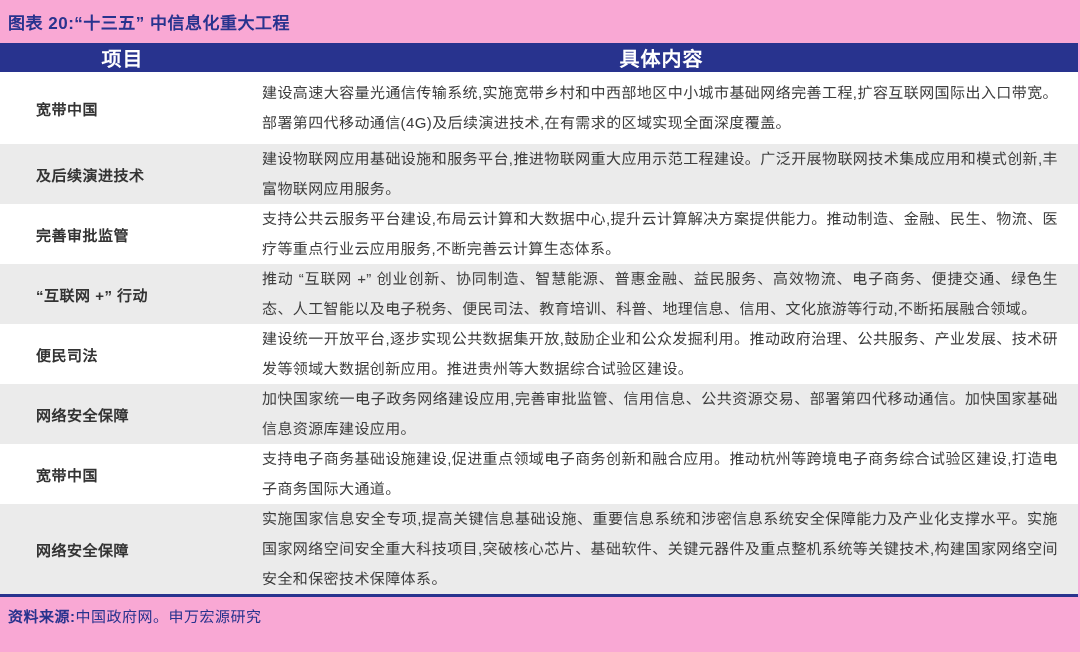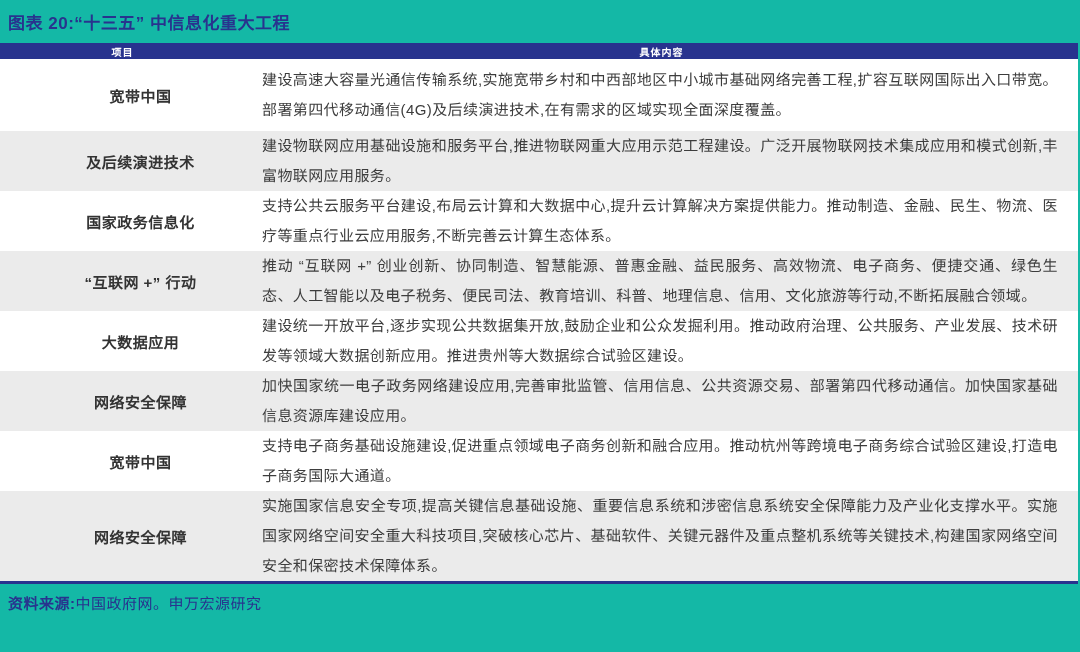--- a/index.html
+++ b/index.html
@@ -7,38 +7,38 @@
     --zebra:#EBEBEB;
     --body-text:#3D3D3D;
     --label-text:#333333;
   }
   *{margin:0;padding:0;box-sizing:border-box;}
   html,body{background:#ffffff;}
   body{
     width:1080px;height:652px;overflow:hidden;
     font-family:"Liberation Sans", sans-serif;
   }
-  .page{width:1080px;height:652px;background:#14b8a6;padding-top:6px;}
+  .page{width:1080px;height:652px;background:#f9a8d4;padding-top:6px;}
   .chart-title{
     color:var(--navy);font-weight:bold;font-size:17px;
     padding:3px 8px 9px 8px;letter-spacing:0.5px;
   }
   table{
     width:1078px;border-collapse:collapse;table-layout:fixed;
   }
   thead th{
-    background:var(--navy);color:#ffffff;font-size:10px;font-weight:bold;
+    background:var(--navy);color:#ffffff;font-size:20px;font-weight:bold;
     height:16px;text-align:center;letter-spacing:1px;
   }
   th.col-project{width:245px;}
   tbody tr{background:#ffffff;}
   tbody tr:nth-child(even){background:var(--zebra);}
   td{vertical-align:middle;}
   td.project-cell{
-    text-align:center;font-weight:bold;color:var(--label-text);
+    text-align:left;font-weight:bold;color:var(--label-text);
     font-size:15px;letter-spacing:0.5px;padding-left:36px;
   }
   td.content-cell{
     text-align:justify;text-justify:inter-ideograph;
     color:var(--body-text);font-size:15px;line-height:30px;
     padding:0 20px 0 17px;letter-spacing:0.4px;
   }
   tbody tr:first-child td.content-cell{padding-top:6px;padding-bottom:6px;}
   .table-bottom-border{width:1078px;height:3px;background:var(--navy);}
   .source-line{
@@ -65,31 +65,31 @@
       <td class="project-cell">宽带中国</td>
       <td class="content-cell">建设高速大容量光通信传输系统,实施宽带乡村和中西部地区中小城市基础网络完善工程,扩容互联网国际出入口带宽。部署第四代移动通信(4G)及后续演进技术,在有需求的区域实现全面深度覆盖。</td>
     </tr>
 
     <tr>
       <td class="project-cell">及后续演进技术</td>
       <td class="content-cell">建设物联网应用基础设施和服务平台,推进物联网重大应用示范工程建设。广泛开展物联网技术集成应用和模式创新,丰富物联网应用服务。</td>
     </tr>
 
     <tr>
-      <td class="project-cell">国家政务信息化</td>
+      <td class="project-cell">完善审批监管</td>
       <td class="content-cell">支持公共云服务平台建设,布局云计算和大数据中心,提升云计算解决方案提供能力。推动制造、金融、民生、物流、医疗等重点行业云应用服务,不断完善云计算生态体系。</td>
     </tr>
 
     <tr>
       <td class="project-cell">“互联网 +” 行动</td>
       <td class="content-cell">推动 “互联网 +” 创业创新、协同制造、智慧能源、普惠金融、益民服务、高效物流、电子商务、便捷交通、绿色生态、人工智能以及电子税务、便民司法、教育培训、科普、地理信息、信用、文化旅游等行动,不断拓展融合领域。</td>
     </tr>
 
     <tr>
-      <td class="project-cell">大数据应用</td>
+      <td class="project-cell">便民司法</td>
       <td class="content-cell">建设统一开放平台,逐步实现公共数据集开放,鼓励企业和公众发掘利用。推动政府治理、公共服务、产业发展、技术研发等领域大数据创新应用。推进贵州等大数据综合试验区建设。</td>
     </tr>
 
     <tr>
       <td class="project-cell">网络安全保障</td>
       <td class="content-cell">加快国家统一电子政务网络建设应用,完善审批监管、信用信息、公共资源交易、部署第四代移动通信。加快国家基础信息资源库建设应用。</td>
     </tr>
 
     <tr>
       <td class="project-cell">宽带中国</td>

